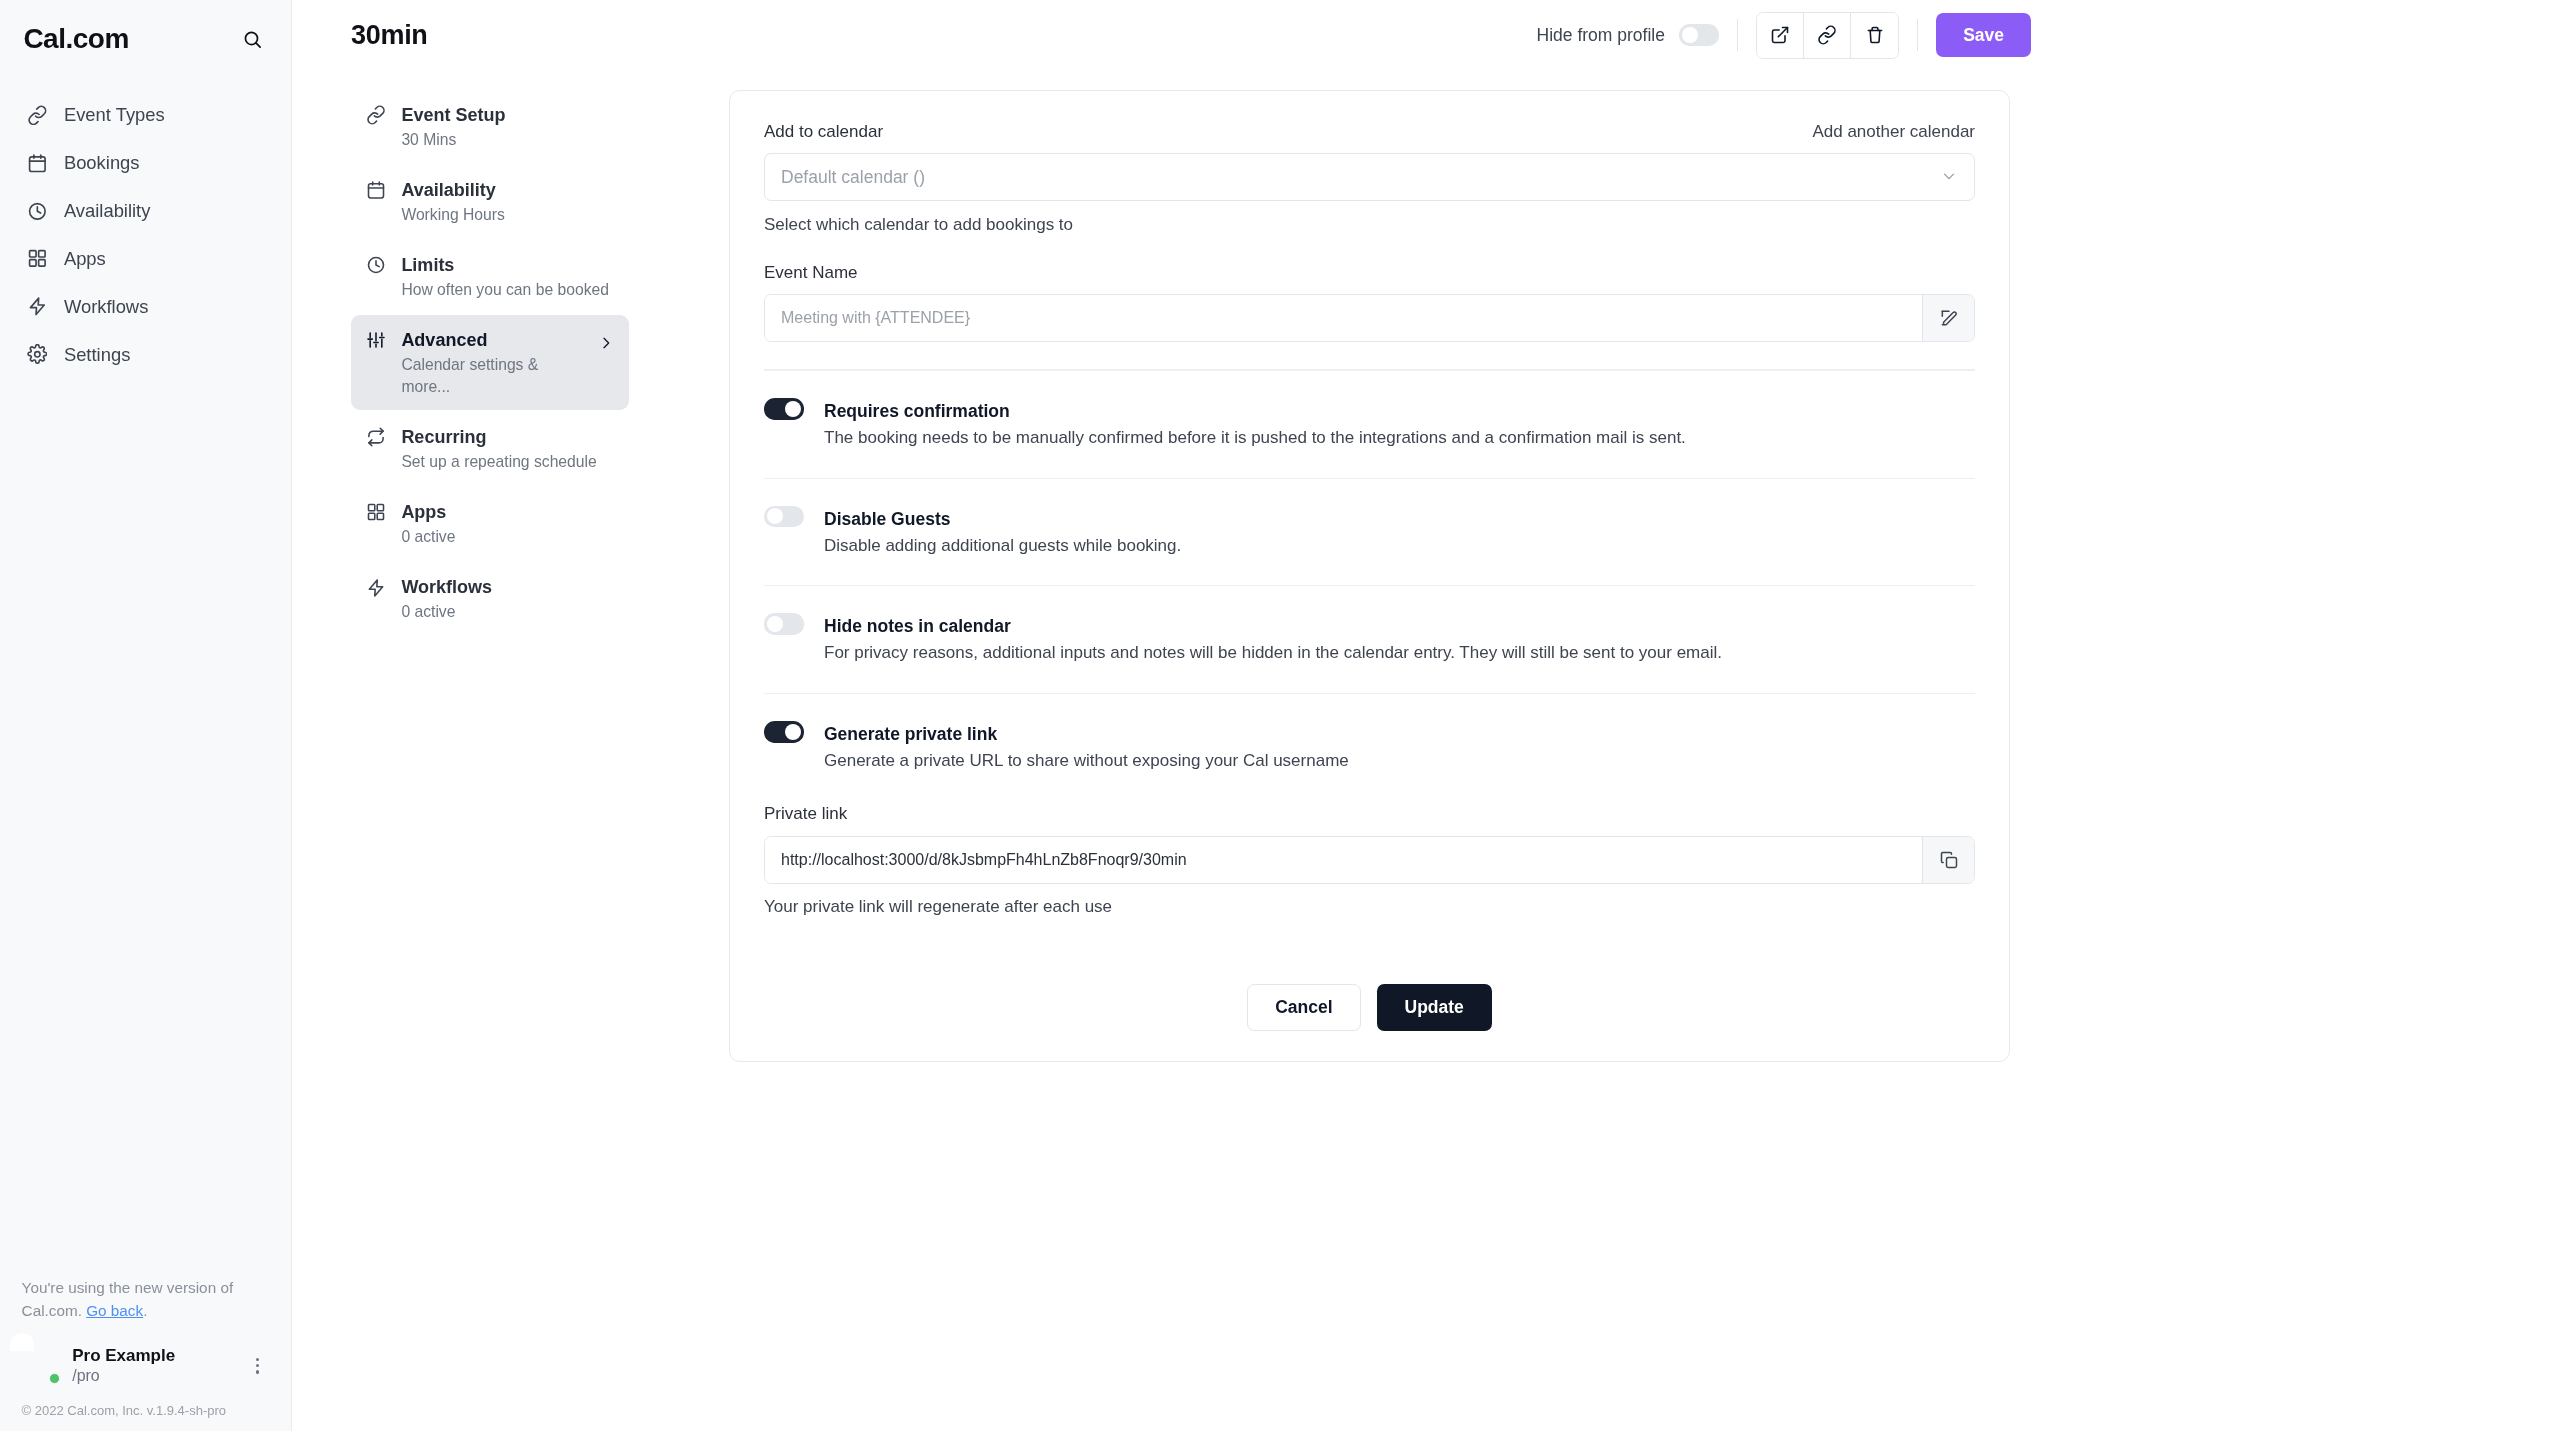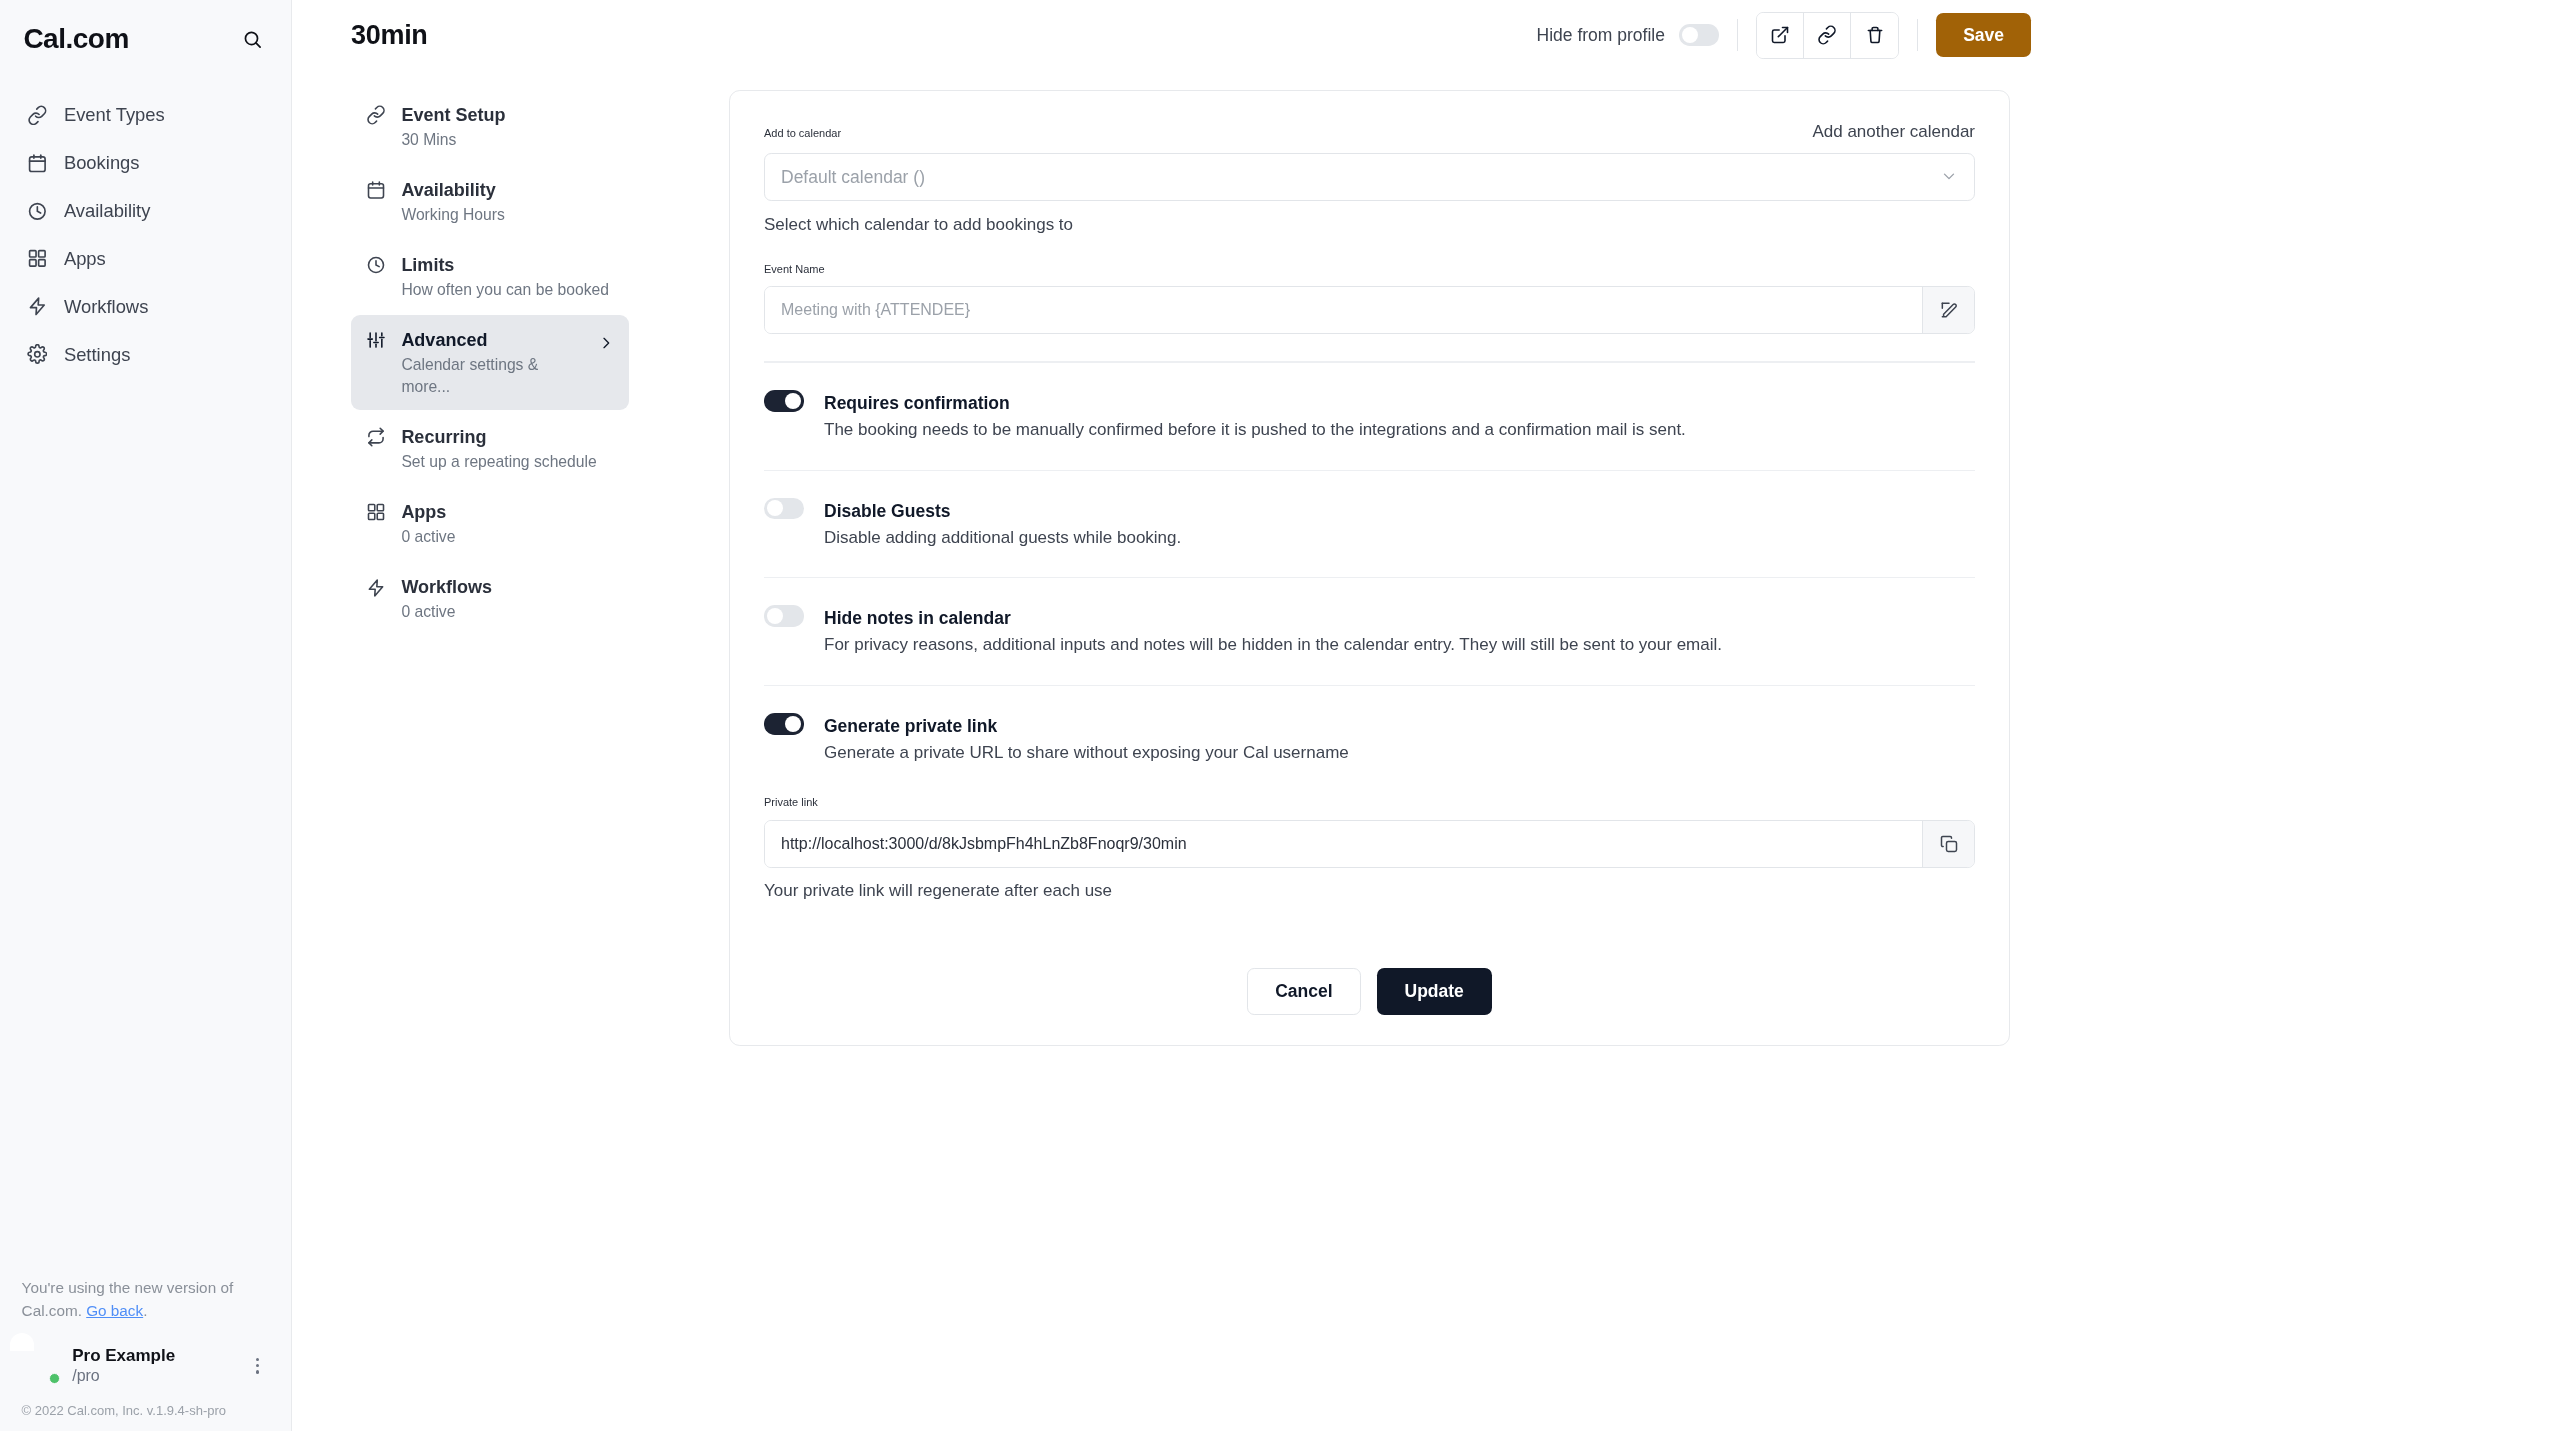--- a/index.html
+++ b/index.html
@@ -69,21 +69,21 @@
   .switch.on .knob { right: 2.7px; }
   .vdiv { width: 0.9px; height: 32px; background: #e2e5e9; margin: 0 18px; }
   .icon-group { display: flex; border: 0.9px solid #e2e5e9; border-radius: 7.2px; overflow: hidden; }
   .icon-btn {
     width: 47px; height: 45px; display: flex; align-items: center; justify-content: center;
     background: #fff; cursor: pointer; border-right: 0.9px solid #e2e5e9;
   }
   .icon-btn:last-child { border-right: none; }
   .icon-btn svg { width: 20px; height: 20px; }
   .save-btn {
-    background: #a16207; color: #fff; font-size: 17.5px; font-weight: 600;
+    background: #8b5cf6; color: #fff; font-size: 17.5px; font-weight: 600;
     border: none; border-radius: 7.2px; padding: 11.7px 27px; cursor: pointer;
     font-family: inherit;
   }
 
   .body-area { display: flex; flex: 1 1 auto; min-height: 0; padding: 0 0 0 59px; }
 
   
   .vtabs { width: 278px; flex: 0 0 278px; padding-top: 20px; display: flex; flex-direction: column; gap: 1.8px; }
   .vtab {
     display: flex; align-items: flex-start; gap: 14.4px;
@@ -97,21 +97,21 @@
   .vtab.active .vtab-title { color: #101828; }
   .vtab-sub { font-size: 15.7px; color: #6e7682; line-height: 1.4; margin-top: 1.8px; }
   .vtab-chevron { width: 18px; display: flex; align-items: center; justify-content: center; margin-top: 7.2px; }
 
   
   .card-wrap { flex: 1 1 auto; min-width: 0; padding: 20px 59px 0 100px; }
   .card {
     background: #fff; border: 0.9px solid #e7e9ec; border-radius: 10.8px;
     padding: 30.5px 34px 30.5px 34px;
   }
-  .field-label { font-size: 11px; color: #2b303b; font-weight: 400; }
+  .field-label { font-size: 17px; color: #2b303b; font-weight: 400; }
   .row-between { display: flex; align-items: baseline; justify-content: space-between; }
   .link-text { font-size: 17px; color: #3e4450; cursor: pointer; }
   .select-box {
     margin-top: 11.7px; height: 48px; border: 0.9px solid #e2e5e9; border-radius: 7.2px;
     display: flex; align-items: center; justify-content: space-between;
     padding: 0 16px; cursor: pointer; background: #fff;
   }
   .select-placeholder { font-size: 17.5px; color: #9ba1a9; }
   .helper { margin-top: 13.5px; font-size: 17px; color: #3e4450; }
 

